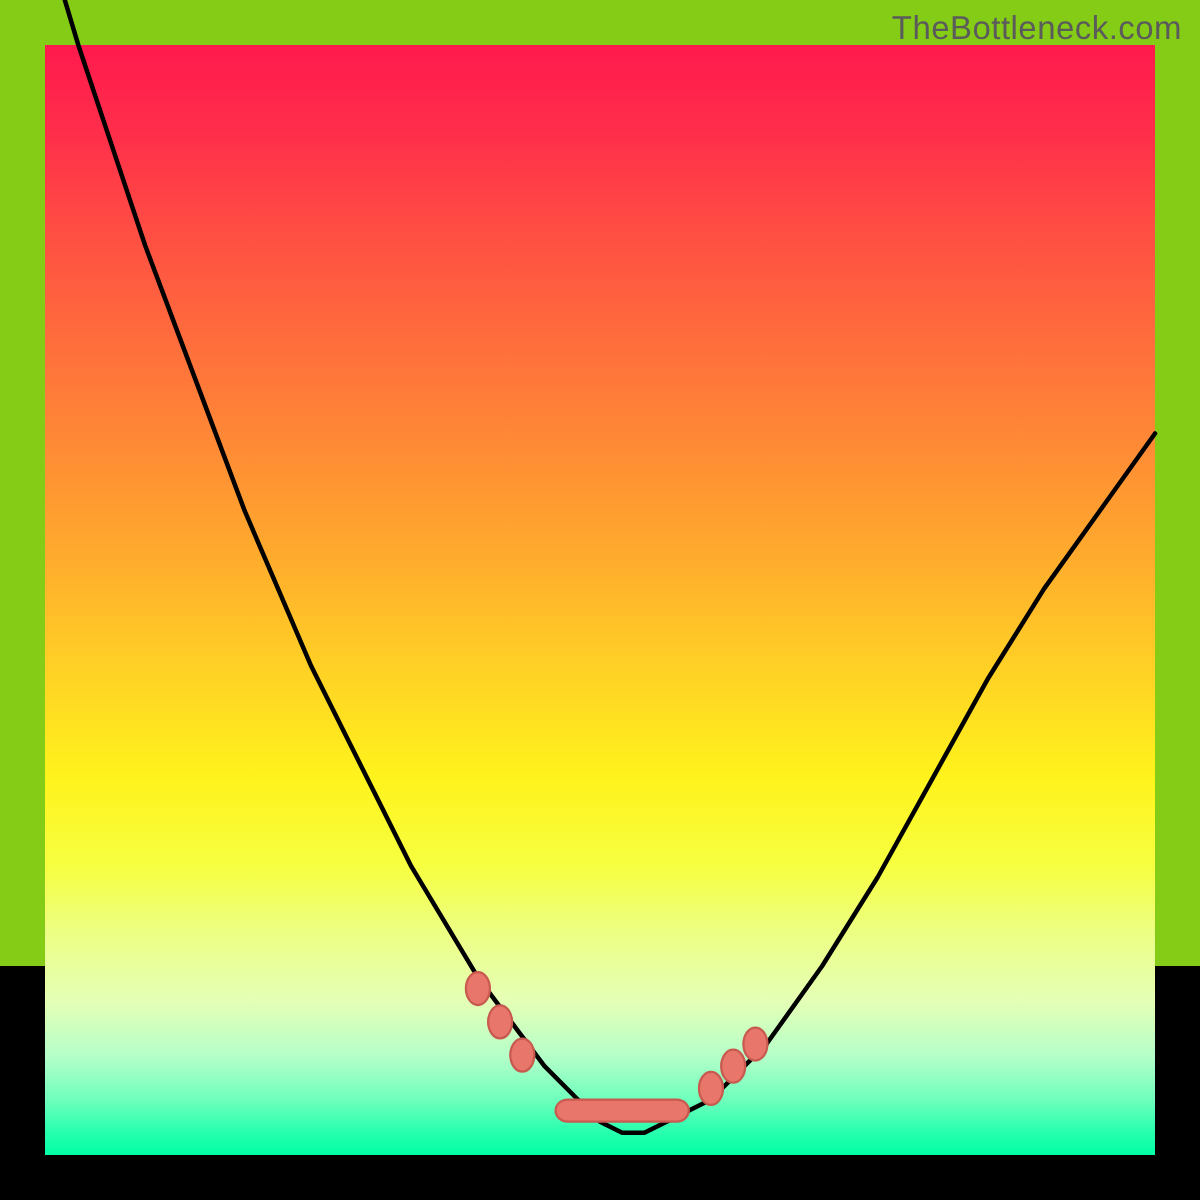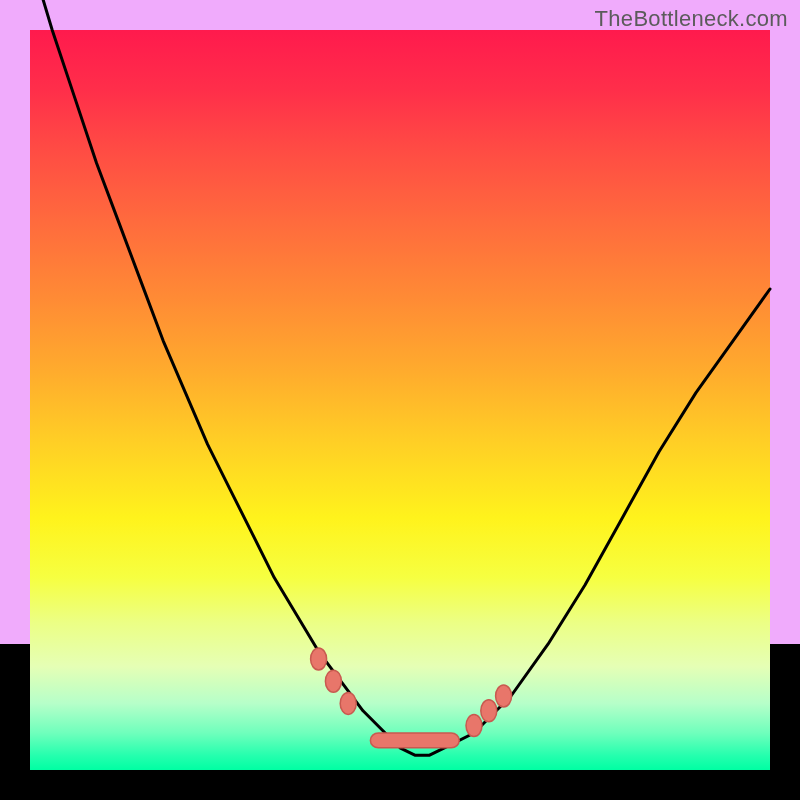--- a/index.html
+++ b/index.html
@@ -7,21 +7,21 @@
     padding: 0;
     width: 800px;
     height: 800px;
     overflow: hidden;
     background: #000;
     font-family: Arial, Helvetica, sans-serif;
   }
   .frame {
     width: 800px;
     height: 644px;
-    background: #f0abfc;
+    background: #84cc16;
     position: relative;
     text-align: center;
   }
   .plot {
     position: absolute;
     left: 30px;
     top: 30px;
     width: 740px;
     height: 740px;
     

